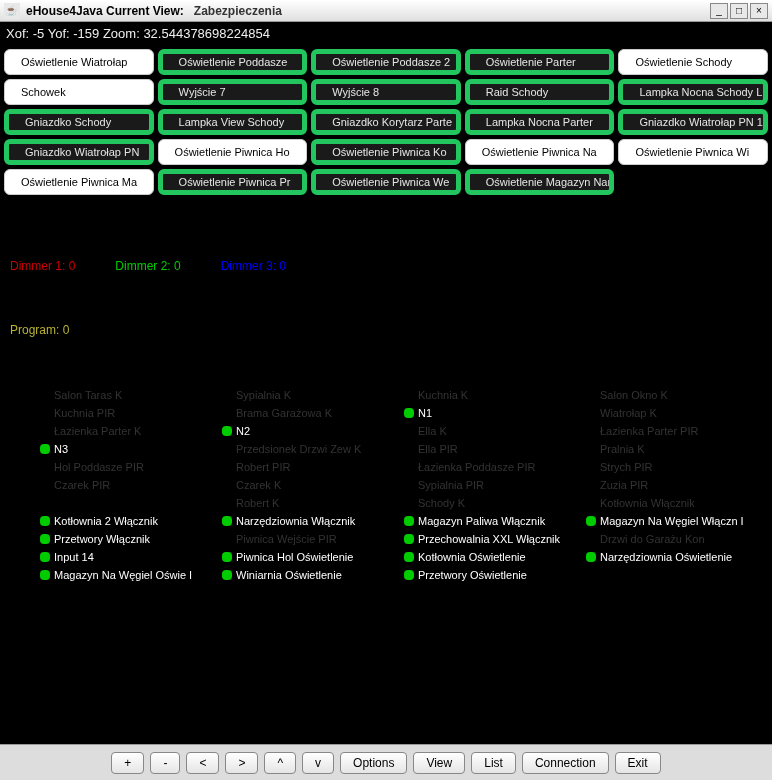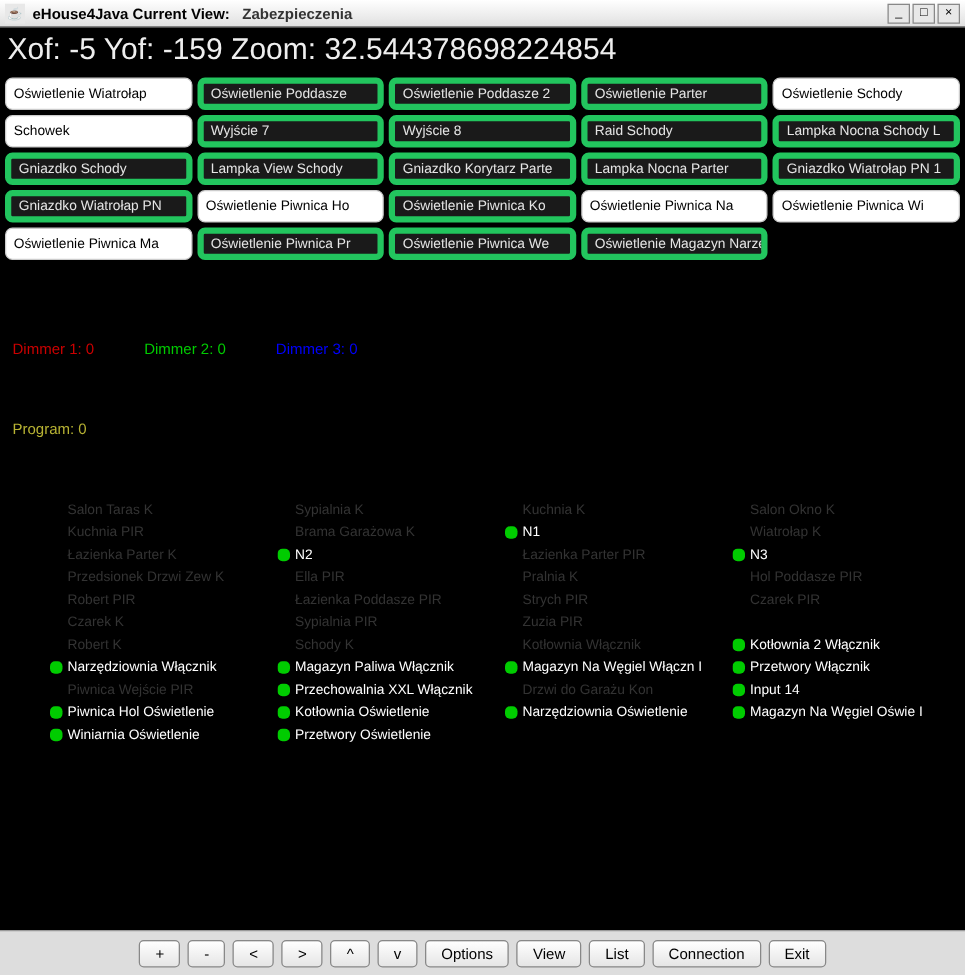--- a/index.html
+++ b/index.html
@@ -39,35 +39,35 @@
     border: 1px solid #888;
     margin-left: 2px;
     font-size: 10px;
     display: inline-flex;
     align-items: center;
     justify-content: center;
     cursor: pointer;
   }
   .coord-bar {
     color: #eee;
-    font-size: 24px;
+    font-size: 13px;
     padding: 4px 6px;
     font-family: Arial, sans-serif;
   }
   .panel-grid {
     display: grid;
     grid-template-columns: repeat(5, 1fr);
     gap: 4px;
     padding: 4px;
   }
   .tile {
     height: 26px;
     display: flex;
     align-items: center;
-    padding: 0 6px;
+    padding: 0 16px;
     font-size: 11px;
     border-radius: 6px;
     overflow: hidden;
     white-space: nowrap;
     cursor: pointer;
   }
   .tile.white {
     background: #fff;
     color: #000;
     border: 1px solid #ccc;
@@ -231,20 +231,24 @@
     <div class="sensor">
       <span class="dot none"></span>
       <span class="label dim">Łazienka Parter K</span>
     </div>
     <div class="sensor">
       <span class="dot green"></span>
       <span class="label">N2</span>
     </div>
     <div class="sensor">
       <span class="dot none"></span>
+      <span class="label dim">Ella K</span>
+    </div>
+    <div class="sensor">
+      <span class="dot none"></span>
       <span class="label dim">Łazienka Parter PIR</span>
     </div>
     <div class="sensor">
       <span class="dot green"></span>
       <span class="label">N3</span>
     </div>
     <div class="sensor">
       <span class="dot none"></span>
       <span class="label dim">Przedsionek Drzwi Zew K</span>
     </div>

